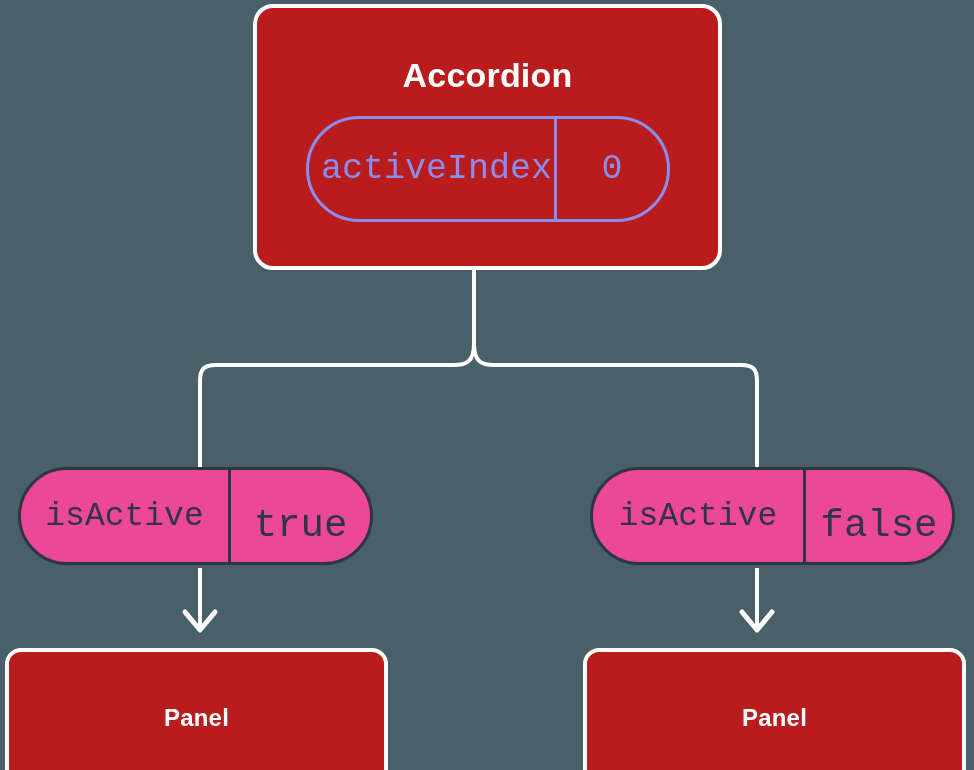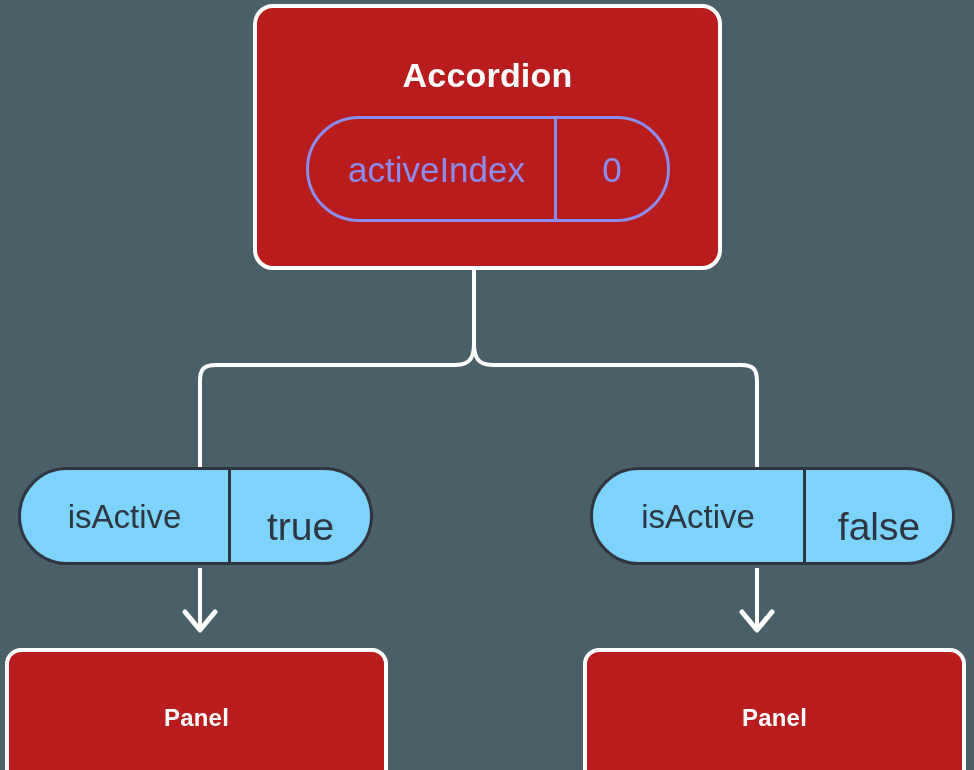--- a/index.html
+++ b/index.html
@@ -44,20 +44,21 @@
   }
 
   
   .pill{
     display:flex;
     align-items:stretch;
     box-sizing:border-box;
     border-radius:999px;
     overflow:hidden;
     white-space:nowrap;
+    font-family:Liberation Mono, monospace;
   }
   .pill .key,.pill .val{
     display:flex;align-items:center;justify-content:center;
     box-sizing:border-box;
     line-height:1;
   }
 
   #state-pill{
     position:absolute;
     left:306px;top:116px;
@@ -76,21 +77,21 @@
     flex:1 1 auto;
     color:#8b8ef0;
     font-size:35px;
   }
 
   
   .prop-pill{
     position:absolute;
     height:98px;
     border:3px solid #2f3542;
-    background:#7dd3fc;
+    background:#ec4899;
   }
   .prop-pill .key{
     color:#2f3542;
     font-size:33px;
     border-right:3px solid #2f3542;
   }
   .prop-pill .val{
     color:#2f3542;
     font-size:39px;
     margin-top:20px;

